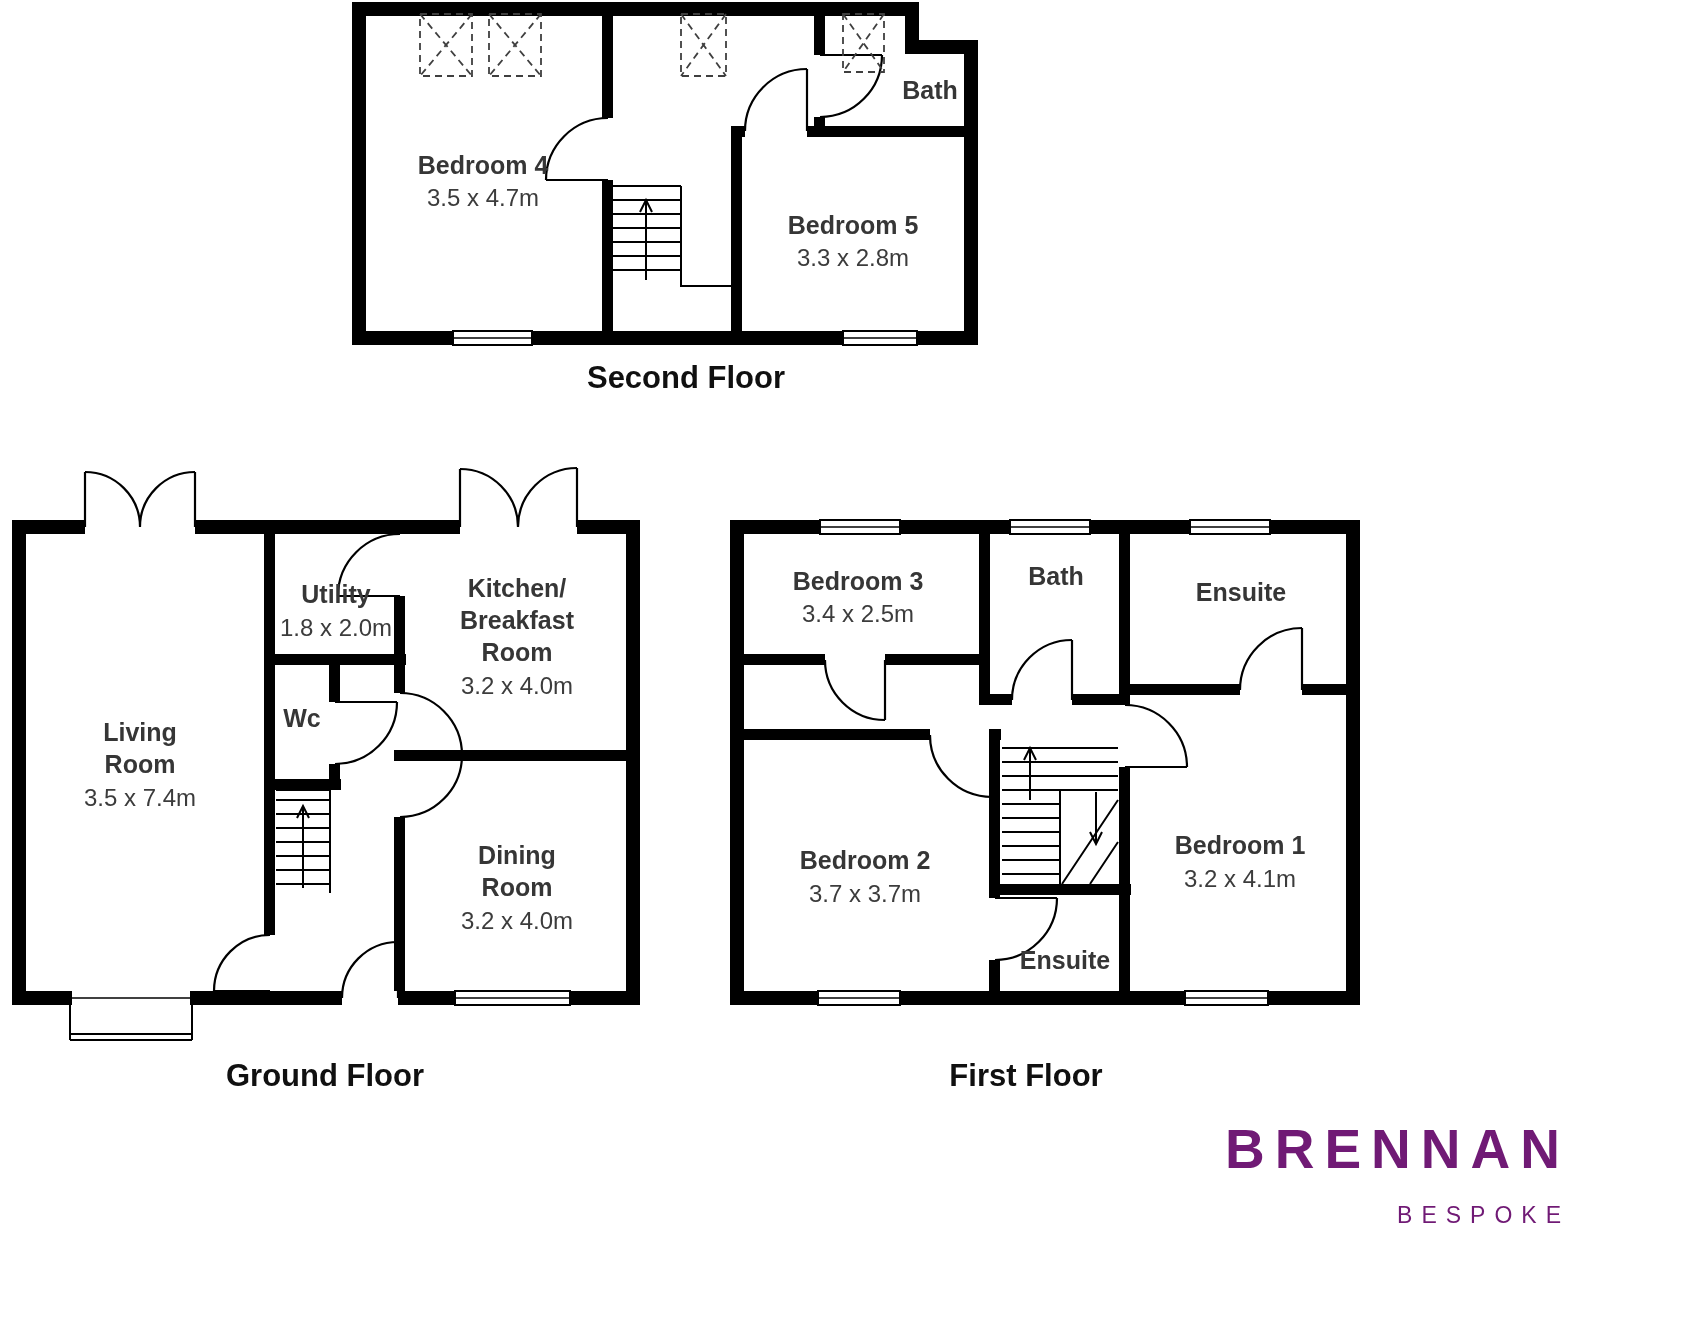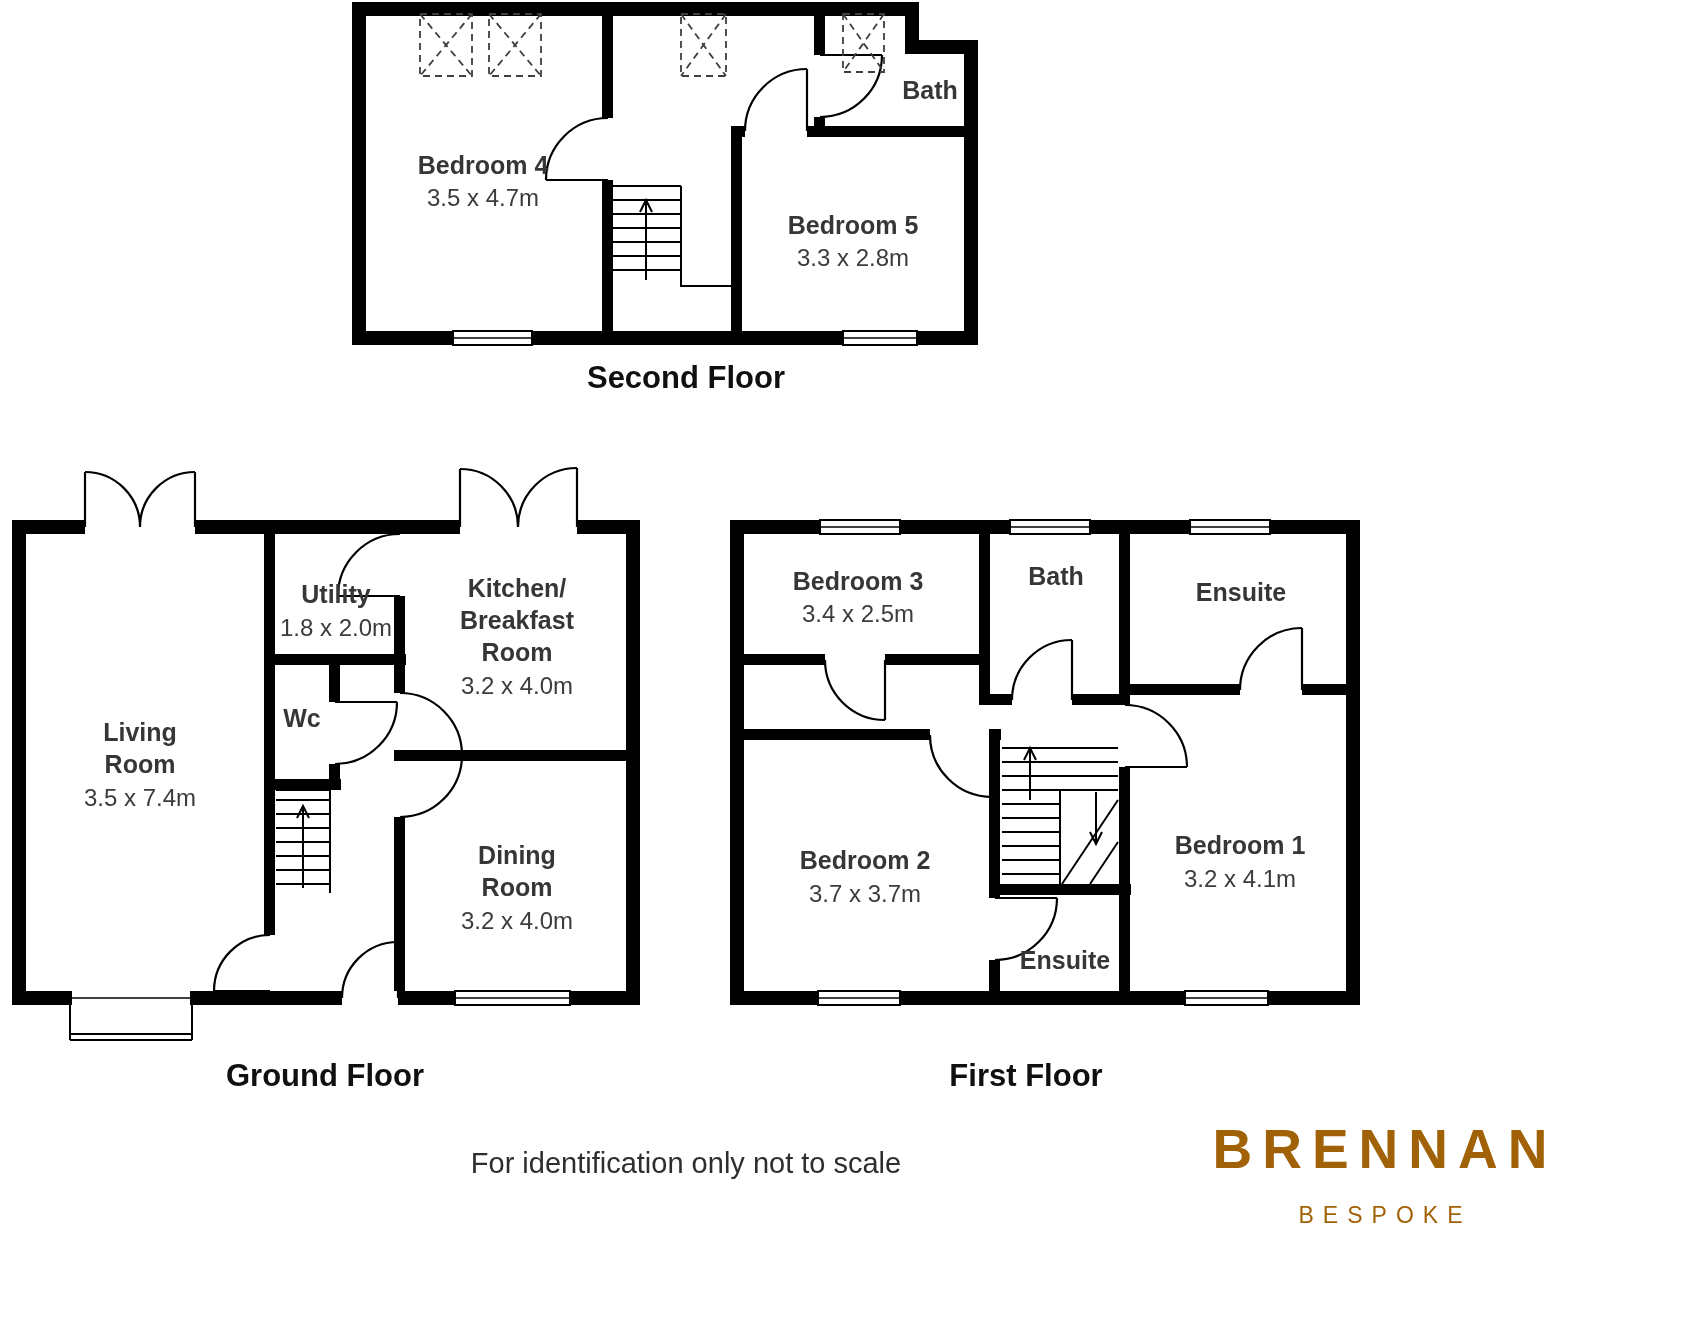--- a/index.html
+++ b/index.html
@@ -12,21 +12,21 @@
   .floor-title{font-size:31px;font-weight:bold;fill:#101010;}
   .wall{fill:#000000;}
   .thin{stroke:#000000;stroke-width:2;fill:none;}
   .arc{stroke:#000000;stroke-width:2.2;fill:none;}
   .dash{stroke:#3f3f3f;stroke-width:1.8;fill:none;stroke-dasharray:7 5;}
   .win-knock{fill:#ffffff;}
   .win-frame{stroke:#000000;stroke-width:2;fill:#ffffff;}
   .win-mid{stroke:#000000;stroke-width:1.5;fill:none;}
   .footer-note{position:absolute;left:286px;top:1147px;width:800px;text-align:center;
                font-size:29px;color:#2e2e2e;}
-  .brand{position:absolute;left:1200px;top:1122px;width:370px;text-align:center;color:#a16207;}
+  .brand{position:absolute;left:1200px;top:1122px;width:370px;text-align:right;color:#701a75;}
   .brand-name{font-size:55px;font-weight:bold;letter-spacing:10px;line-height:1;}
   .brand-tagline{font-size:23px;letter-spacing:9px;margin-top:25px;}
 </style>
 </head>
 <body>
 
 <div class="canvas">
 
 <svg width="1699" height="1320" viewBox="0 0 1699 1320">
 
@@ -262,20 +262,19 @@
       <text class="room-name" text-anchor="middle" x="865" y="869">Bedroom 2</text>
       <text class="room-dims" text-anchor="middle" x="865" y="902">3.7 x 3.7m</text>
       <text class="room-name" text-anchor="middle" x="1065" y="969">Ensuite</text>
       <text class="room-name" text-anchor="middle" x="1240" y="854">Bedroom 1</text>
       <text class="room-dims" text-anchor="middle" x="1240" y="887">3.2 x 4.1m</text>
       <text class="floor-title" text-anchor="middle" x="1026" y="1086">First Floor</text>
     </g>
   </g>
 </svg>
 
-<div class="footer-note">For identification only not to scale</div>
 
 <div class="brand">
   <div class="brand-name">BRENNAN</div>
   <div class="brand-tagline">BESPOKE</div>
 </div>
 
 </div>
 
 </body></html>

